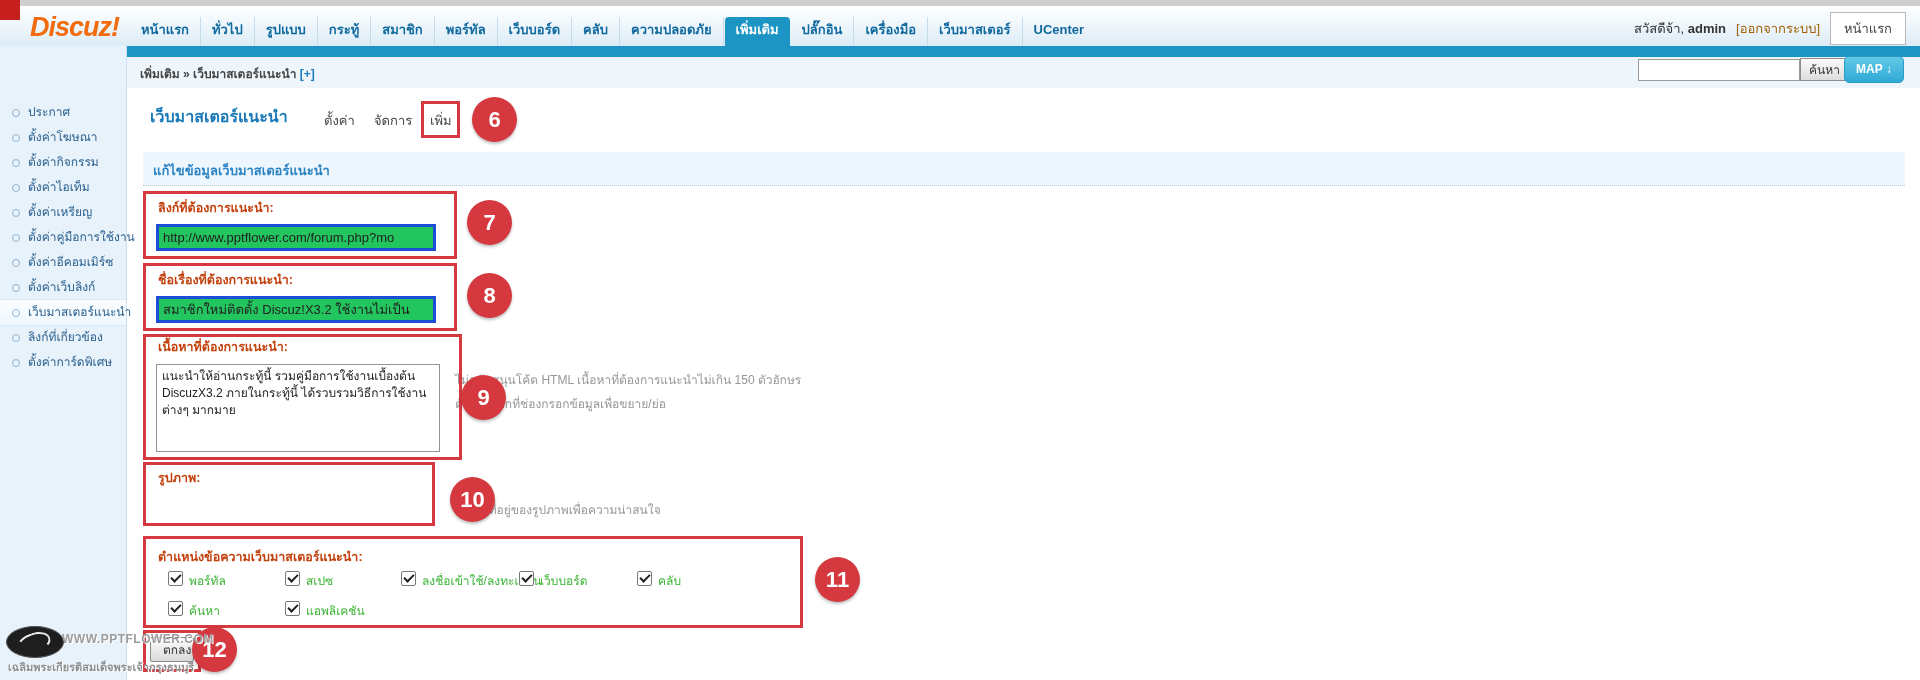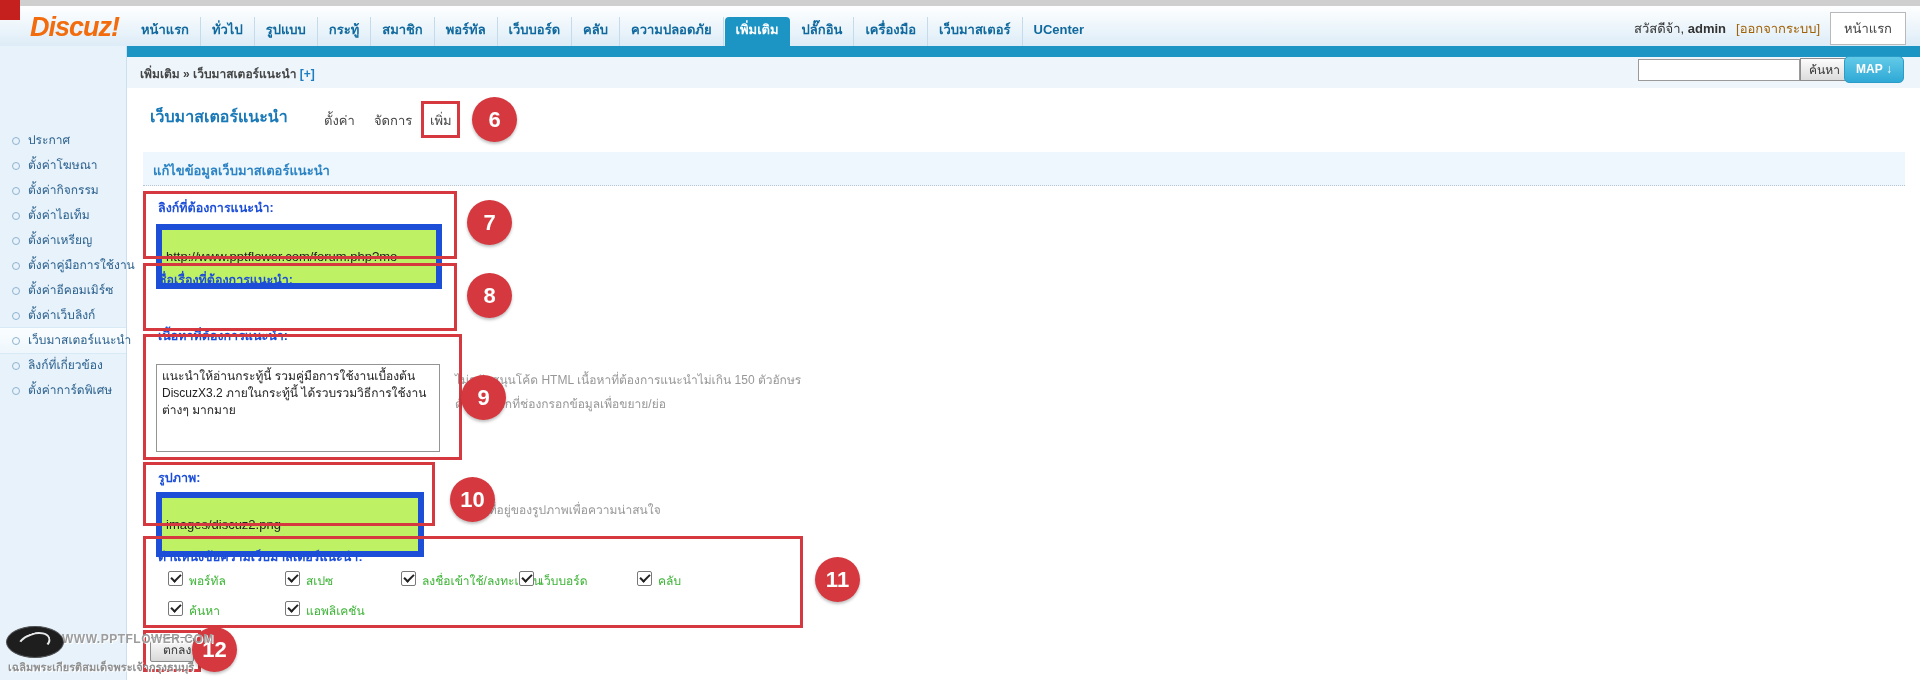--- a/index.html
+++ b/index.html
@@ -30,33 +30,33 @@
   
   .crumb-band{left:126px;top:57px;width:1794px;height:31px;background:#eef6fc;}
   .crumb{left:140px;top:64px;font-size:12px;color:#444;font-weight:bold;}
   .crumb-plus{color:#1e7cc0;cursor:pointer;}
   .search-input{left:1638px;top:59px;width:152px;height:18px;border:1px solid #9a9a9a;background:#fff;font-size:12px;padding:1px 4px;}
   .search-btn{left:1800px;top:58px;height:23px;padding:0 8px;background:linear-gradient(#fcfcfc,#dcdcdc);border:1px solid #8d8d8d;font-size:12px;color:#333;cursor:pointer;}
   .map-btn{left:1844px;top:56px;width:58px;height:25px;background:linear-gradient(#63cae8,#2fa9d6);border:1px solid #2b9cc6;border-radius:5px;color:#fff;font-weight:bold;font-size:12px;text-align:center;line-height:25px;cursor:pointer;}
 
   
   .sidebar{left:0;top:46px;width:126px;height:634px;background:#e7f2fb;border-right:1px solid #ccdfee;}
-  .side-list{left:0;top:100px;width:126px;margin-top:28px;}
+  .side-list{left:0;top:100px;width:126px;}
   .side-item{position:relative;height:25px;line-height:25px;padding-left:28px;color:#2a5f8c;font-size:12px;cursor:pointer;white-space:nowrap;}
   .side-item.active{background:linear-gradient(#fbfdff,#eef7fd);border-top:1px solid #d8eaf6;border-bottom:1px solid #d8eaf6;margin:-1px 0;}
   .bullet{position:absolute;left:12px;top:9px;width:6px;height:6px;border:1px solid #8fb4d0;border-radius:50%;background:transparent;}
 
   
   .main-title{left:150px;top:104px;font-size:16px;font-weight:bold;color:#1878b8;}
   .tab{top:110px;font-size:13px;color:#444;cursor:pointer;}
   .section-band{left:143px;top:152px;width:1762px;height:33px;background:#eef7fd;border-bottom:1px dotted #b9c6cf;}
   .section-title{left:153px;top:160px;font-size:13px;font-weight:bold;color:#2c83c4;}
 
-  .f-label{font-size:12.5px;font-weight:bold;color:#1d4ed8;}
-  .f-input{border:6px solid #1d4ed8;background:#bef264;font-size:13px;color:#222;padding:18px 4px;}
+  .f-label{font-size:12.5px;font-weight:bold;color:#c2410c;}
+  .f-input{border:3px solid #1d4ed8;background:#22c55e;font-size:13px;color:#222;padding:2px 4px;}
   .f-area{border:1px solid #949494;background:#fff;font-size:12px;color:#222;padding:3px 5px;resize:none;overflow:hidden;line-height:17px;font-family:"Liberation Sans","DejaVu Sans",sans-serif;}
   .hint{font-size:12px;color:#979797;}
 
   .cb{position:absolute;width:13px;height:13px;background:#fff;border:1px solid #787878;border-radius:2px;cursor:pointer;}
   .cb::after{content:"";position:absolute;left:2px;top:2px;width:8px;height:4px;border-left:2px solid #222;border-bottom:2px solid #222;transform:rotate(-45deg);}
   .cb-label{position:absolute;font-size:12px;color:#3bb334;white-space:nowrap;}
 
   .ok-btn{left:150px;top:637px;width:44px;height:25px;background:linear-gradient(#fdfdfd,#d9d9d9);border:1px solid #8a8a8a;border-radius:2px;font-size:12px;color:#333;cursor:pointer;padding-left:12px;}
 
   
@@ -136,28 +136,28 @@
   <span class="abs tab" style="left:374px;">จัดการ</span>
   <span class="abs tab" style="left:430px;">เพิ่ม</span>
 
   <div class="abs section-band"></div>
   <div class="abs section-title">แก้ไขข้อมูลเว็บมาสเตอร์แนะนำ</div>
 
   <div class="abs f-label" style="left:158px;top:198px;">ลิงก์ที่ต้องการแนะนำ:</div>
   <input class="abs f-input" style="left: 156px; top: 224px; width: 266px; height: 17px;" value="http://www.pptflower.com/forum.php?mo">
 
   <div class="abs f-label" style="left:158px;top:270px;">ชื่อเรื่องที่ต้องการแนะนำ:</div>
+  <input class="abs f-input" style="left: 156px; top: 296px; width: 266px; height: 17px;" value="สมาชิกใหม่ติดตั้ง Discuz!X3.2 ใช้งานไม่เป็น">
 
-  <div class="abs f-label" style="left:158px;top:326px;">เนื้อหาที่ต้องการแนะนำ:</div>
+  <div class="abs f-label" style="left:158px;top:337px;">เนื้อหาที่ต้องการแนะนำ:</div>
   <textarea class="abs f-area" style="left: 156px; top: 364px; width: 272px; height: 80px;">แนะนำให้อ่านกระทู้นี้ รวมคู่มือการใช้งานเบื้องต้น DiscuzX3.2 ภายในกระทู้นี้ ได้รวบรวมวิธีการใช้งานต่างๆ มากมาย</textarea>
   <div class="abs hint" style="left:455px;top:370px;">ไม่สนับสนุนโค้ด HTML เนื้อหาที่ต้องการแนะนำไม่เกิน 150 ตัวอักษร</div>
   <div class="abs hint" style="left:455px;top:394px;">ดับเบิลคลิกที่ช่องกรอกข้อมูลเพื่อขยาย/ย่อ</div>
 
   <div class="abs f-label" style="left:158px;top:468px;">รูปภาพ:</div>
-  <input class="abs f-input" style="left: 156px; top: 492px; width: 248px; height: 17px;" value="images/discuz2.png">
   <div class="abs hint" style="left:455px;top:500px;">ใส่ลิงก์ที่อยู่ของรูปภาพเพื่อความน่าสนใจ</div>
 
   <div class="abs f-label" style="left:158px;top:547px;">ตำแหน่งข้อความเว็บมาสเตอร์แนะนำ:</div>
   <span class="cb" style="left:168px;top:571px;"></span>
   <span class="cb-label" style="left:189px;top:571px;">พอร์ทัล</span>
   <span class="cb" style="left:285px;top:571px;"></span>
   <span class="cb-label" style="left:306px;top:571px;">สเปซ</span>
   <span class="cb" style="left:401px;top:571px;"></span>
   <span class="cb-label" style="left:422px;top:571px;">ลงชื่อเข้าใช้/ลงทะเบียน</span>
   <span class="cb" style="left:519px;top:571px;"></span>

